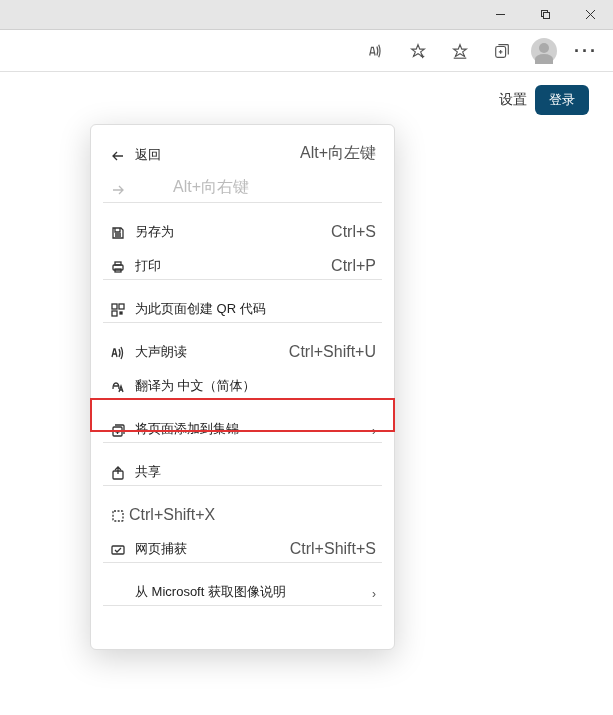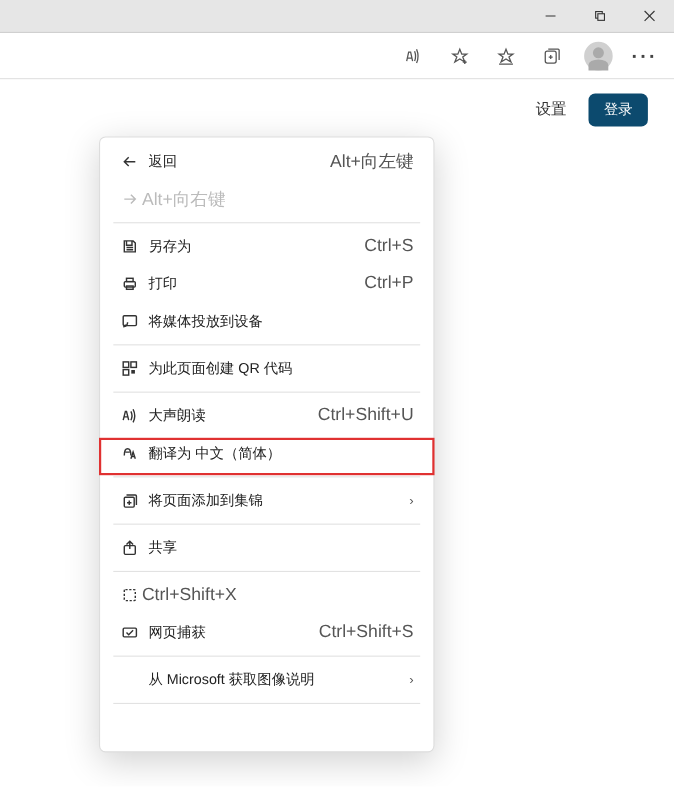--- a/index.html
+++ b/index.html
@@ -81,21 +81,21 @@
       letter-spacing: 2px;
       line-height: 1;
       font-weight: bold;
       color: #444;
     }
     .header-bar {
       height: 56px;
       display: flex;
       justify-content: flex-end;
       align-items: center;
-      gap: 20px;
+      gap: 8px;
       padding-right: 24px;
     }
     .settings-link {
       font-size: 14px;
       color: #333;
     }
     .login-btn {
       background: #0c4a6e;
       color: #fff;
       font-size: 13px;
@@ -109,21 +109,21 @@
       top: 124px;
       width: 305px;
       background: #fff;
       border: 1px solid #ddd;
       border-radius: 6px;
       box-shadow: 0 8px 32px rgba(0,0,0,0.18);
       padding: 5px 4px;
     }
     .menu-item {
       display: flex;
-      align-items: center;
+      align-items: flex-end;
       height: 34px;
       padding: 0 14px 0 12px;
       font-size: 13px;
       color: #222;
       border-radius: 4px;
       position: relative;
     }
     .menu-item.disabled {
       color: #bbb;
     }
@@ -141,20 +141,21 @@
     .menu-item .label {
       flex: 1;
       padding-left: 6px;
     }
     .menu-item .shortcut {
       font-size: 16px;
       color: #555;
     }
     .menu-item.disabled .shortcut {
       color: #bbb;
+      margin-left: 44px;
     }
     .menu-item .chevron {
       font-size: 12px;
       color: #555;
       margin-left: 6px;
     }
     .menu-sep {
       height: 1px;
       background: #e2e2e2;
       margin: 4px 8px;
@@ -273,29 +274,20 @@
       <svg viewBox="0 0 16 16" fill="none" stroke="#333" stroke-width="1.3">
           <rect x="3" y="6" width="10" height="5" rx="1"></rect>
           <rect x="5" y="3" width="6" height="3"></rect>
           <rect x="5" y="10" width="6" height="3"></rect>
         </svg>
     </span>
     <span class="label">打印</span>
     <span class="shortcut">Ctrl+P</span>
   </div>
 
-  <div class="menu-item">
-    <span class="icon-slot">
-      <svg viewBox="0 0 16 16" fill="none" stroke="#333" stroke-width="1.3">
-          <rect x="2" y="3" width="12" height="9" rx="1"></rect>
-          <path d="M2 13 Q6 13 6 9 M2 13 Q4 13 4 11"></path>
-        </svg>
-    </span>
-    <span class="label">将媒体投放到设备</span>
-  </div>
 
   <div class="menu-sep"></div>
 
 
   <div class="menu-item">
     <span class="icon-slot">
       <svg viewBox="0 0 16 16" fill="none" stroke="#333" stroke-width="1.3">
           <rect x="2" y="2" width="5" height="5"></rect>
           <rect x="9" y="2" width="5" height="5"></rect>
           <rect x="2" y="9" width="5" height="5"></rect>

